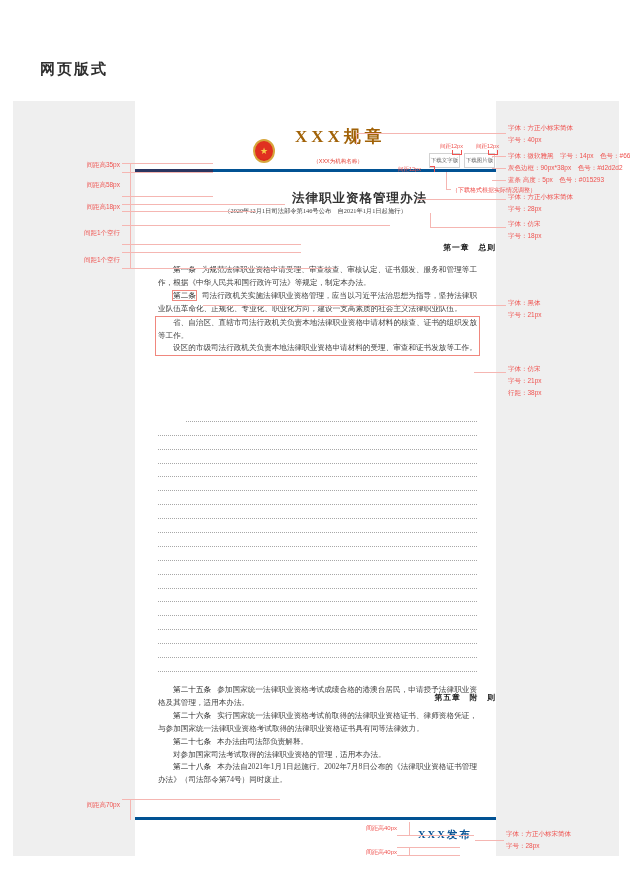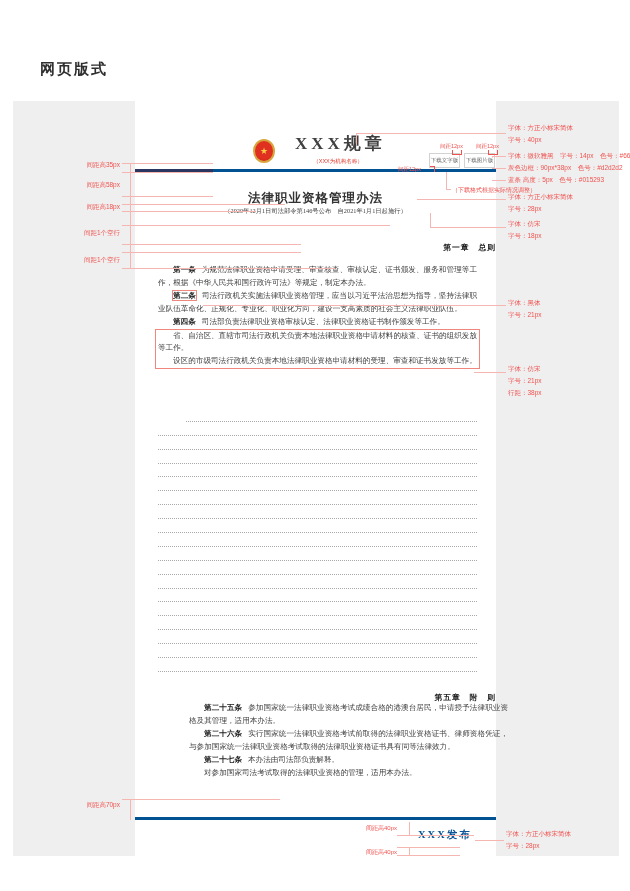--- a/index.html
+++ b/index.html
@@ -12,44 +12,44 @@
   .panel{position:absolute;top:101px;height:755px;background:#efefef;}
   .panel.left{left:13px;width:122px;}
   .panel.right{left:495px;width:124px;}
   
   .page{position:absolute;left:135px;top:101px;width:361px;height:755px;background:#fff;z-index:1;}
   
   .emblem{position:absolute;left:118px;top:38px;width:22px;height:24px;border-radius:50%;
           background:radial-gradient(circle at 50% 45%, #e03020 0 60%, #d9251a 75%);
           border:2px solid #d7a63c;box-sizing:border-box;display:flex;align-items:center;justify-content:center;}
   .emblem .star{color:#f7c948;font-size:9px;line-height:9px;}
-  .brand{position:absolute;left:160px;top:31px;font-family:"Liberation Serif","DejaVu Serif",serif;
-         font-size:17px;font-weight:bold;color:#404040;letter-spacing:4px;white-space:nowrap;}
+  .brand{position:absolute;left:160px;top:24px;font-family:"Liberation Serif","DejaVu Serif",serif;
+         font-size:17px;font-weight:bold;color:#a16207;letter-spacing:4px;white-space:nowrap;}
   .brand-note{position:absolute;left:148px;top:57px;width:110px;text-align:center;
               font-size:5.5px;color:#e2392e;transform-origin:left top;}
   .dl-btn{position:absolute;top:52px;width:31px;height:15px;background:#fff;border:1px solid #d2d2d2;
           box-sizing:border-box;font-size:5.5px;color:#666666;display:flex;align-items:center;
           justify-content:center;cursor:pointer;}
   .blue-bar{position:absolute;left:0;top:68px;width:361px;height:3px;background:#015293;}
   .blue-bar .navy{position:absolute;left:0;top:0;width:78px;height:3px;background:#2a3560;}
   .blue-bar2{position:absolute;left:0;top:716px;width:361px;height:2.5px;background:#015293;}
   
   .doc-title{position:absolute;left:0;top:89px;width:361px;text-align:center;
              font-family:"Liberation Serif","DejaVu Serif",serif;font-size:12.5px;font-weight:bold;
-             color:#333;letter-spacing:1px;}
+             color:#333;letter-spacing:1px;padding-left:44px;}
   .doc-subtitle{position:absolute;left:0;top:106px;width:361px;text-align:center;
                 font-family:"Liberation Serif","DejaVu Serif",serif;font-size:6.3px;color:#3f3f3f;}
   .chapter{position:absolute;left:0;width:361px;text-align:right;font-size:7.8px;font-weight:bold;
            color:#222;letter-spacing:1px;}
   .ch1{top:141px;} .ch5{top:591px;}
   .body-block{position:absolute;left:23px;width:319px;font-family:"Liberation Serif","DejaVu Serif",serif;
               font-size:7.6px;line-height:12.9px;color:#3d3d3d;text-align:justify;}
-  .blk-top{top:163px;} .blk-bottom{top:601px;margin-left:31px;}
+  .blk-top{top:163px;} .blk-bottom{top:583px;}
   .art{margin:0;text-indent:15px;}
-  .art b{font-weight:bold;color:#1c1c1c;margin-right:6px;}
+  .art b{font-weight:normal;color:#1c1c1c;margin-right:6px;}
   .art b:empty{margin-right:0;}
   .lbl-box{outline:1px solid #f0877e;}
   .red-frame{border:1px solid #f0877e;margin:0 -3px;padding:0 2px;}
   
   .dots{position:absolute;left:23px;top:307px;width:319px;}
   .dots .row{height:12.9px;border-bottom:1px dotted #a8a8a8;}
   .dots .row.first{margin-left:28px;}
   .publisher{position:absolute;left:283px;top:727px;font-family:"Liberation Serif","DejaVu Serif",serif;
              font-size:10.5px;font-weight:bold;color:#0c5596;letter-spacing:2px;white-space:nowrap;}
   
@@ -88,21 +88,20 @@
       </div>
 
     <div class="doc-title">法律职业资格管理办法</div>
     <div class="doc-subtitle">（2020年12月1日司法部令第146号公布　自2021年1月1日起施行）</div>
 
     <div class="chapter ch1">第一章　总则</div>
 
     <div class="body-block blk-top">
       <p class="art"><b>第一条</b><span>为规范法律职业资格申请受理、审查核查、审核认定、证书颁发、服务和管理等工作，根据《中华人民共和国行政许可法》等规定，制定本办法。</span></p>
       <p class="art"><b class="lbl-box">第二条</b><span>司法行政机关实施法律职业资格管理，应当以习近平法治思想为指导，坚持法律职业队伍革命化、正规化、专业化、职业化方向，建设一支高素质的社会主义法律职业队伍。</span></p>
-      <p class="art"><b>第四条</b><span>司法部负责法律职业资格审核认定、法律职业资格证书制作颁发等工作。</span></p>
       <div class="red-frame">
         <p class="art">省、自治区、直辖市司法行政机关负责本地法律职业资格申请材料的核查、证书的组织发放等工作。</p>
         <p class="art">设区的市级司法行政机关负责本地法律职业资格申请材料的受理、审查和证书发放等工作。</p>
       </div>
     </div>
 
     <div class="dots">
       <div class="row first"></div>
         <div class="row"></div>
         <div class="row"></div>
@@ -124,20 +123,21 @@
         <div class="row"></div>
     </div>
 
     <div class="chapter ch5">第五章　附　则</div>
 
     <div class="body-block blk-bottom">
       <p class="art"><b>第二十五条</b><span>参加国家统一法律职业资格考试成绩合格的港澳台居民，申请授予法律职业资格及其管理，适用本办法。</span></p>
       <p class="art"><b>第二十六条</b><span>实行国家统一法律职业资格考试前取得的法律职业资格证书、律师资格凭证，与参加国家统一法律职业资格考试取得的法律职业资格证书具有同等法律效力。</span></p>
       <p class="art"><b>第二十七条</b><span>本办法由司法部负责解释。</span></p>
       <p class="art"><b></b><span>对参加国家司法考试取得的法律职业资格的管理，适用本办法。</span></p>
+      <p class="art"><b>第二十八条</b><span>本办法自2021年1月1日起施行。2002年7月8日公布的《法律职业资格证书管理办法》（司法部令第74号）同时废止。</span></p>
     </div>
 
     <div class="blue-bar2"></div>
     <div class="publisher">XXX发布</div>
   </div>
 
   <div class="ann lft" style="top:161px;">间距高35px</div>
   <div class="ann lft" style="top:181px;">间距高58px</div>
   <div class="ann lft" style="top:203px;">间距高18px</div>
   <div class="ann lft" style="top:229px;">间距1个空行</div>

